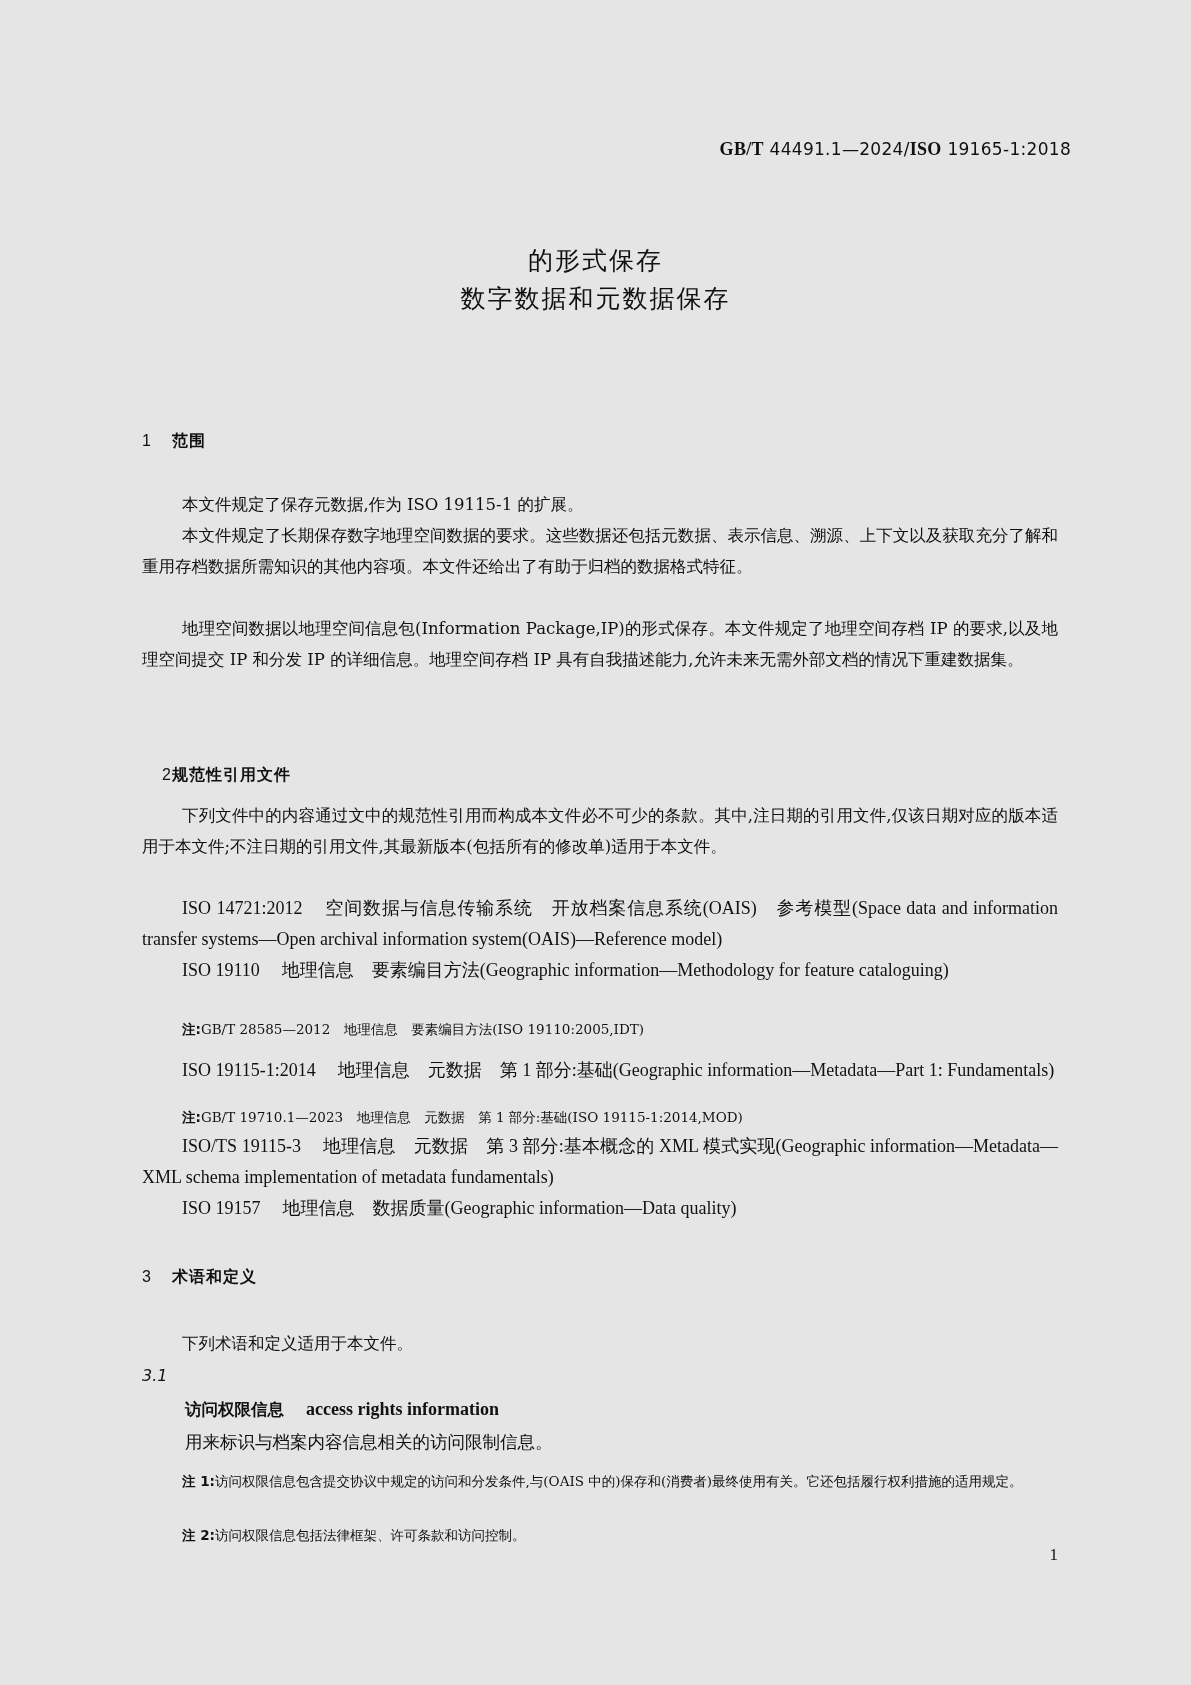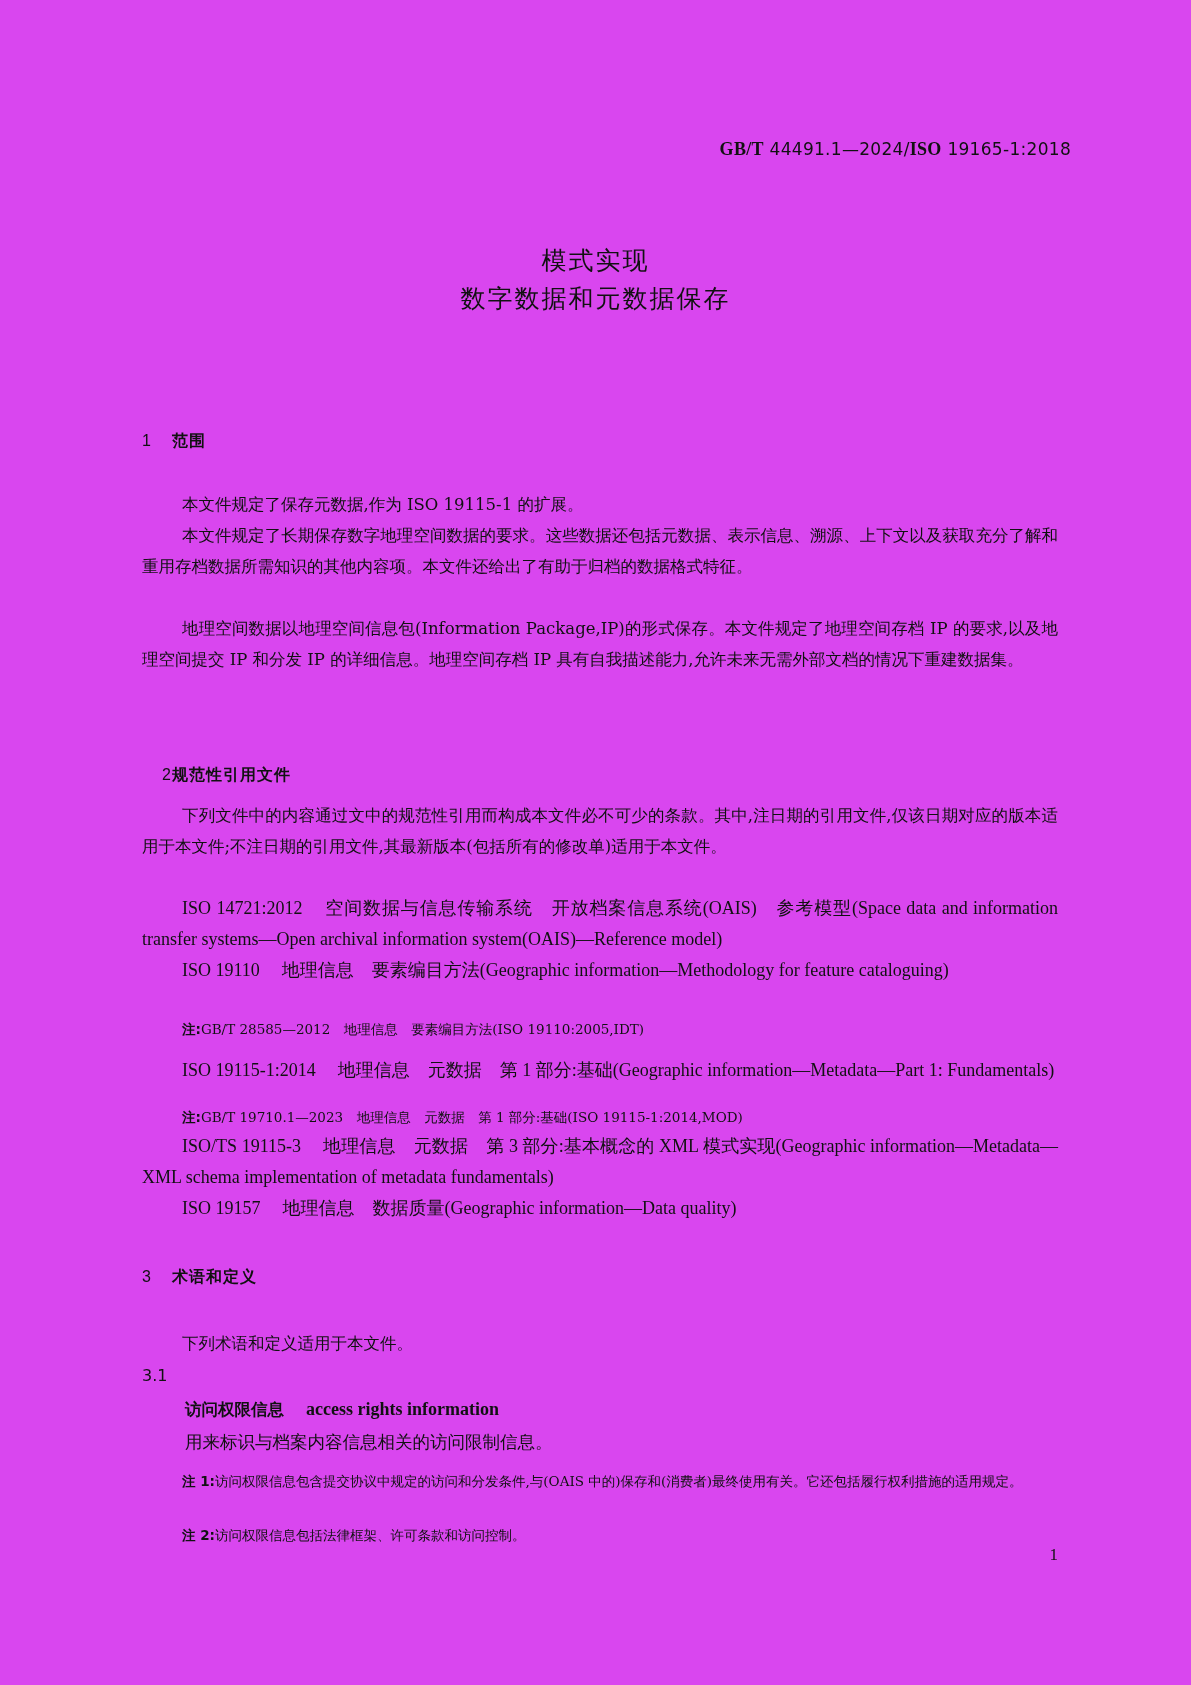--- a/index.html
+++ b/index.html
@@ -1,48 +1,48 @@
 <!DOCTYPE html>
 <html><head>
 <meta charset="utf-8">
 <style>
   html, body { margin: 0; padding: 0; background: #ffffff; }
   body { width: 1191px; height: 1685px; position: relative; overflow: hidden; color: #111; }
-  .page { position: absolute; left: 0; top: 0; width: 1191px; height: 1685px; background: #d946ef; }
+  .page { position: absolute; left: 0; top: 0; width: 1191px; height: 1685px; background: #e5e5e5; }
   .std-code { position: absolute; right: 120px; top: 139px; font-family: "DejaVu Sans", sans-serif; font-size: 17px; letter-spacing: 0.3px; }
   .std-code .b { font-family: "Liberation Serif", serif; font-weight: bold; font-size: 18px; }
   .title { position: absolute; left: 0; width: 1191px; text-align: center; font-family: "DejaVu Sans", sans-serif; font-size: 25px; letter-spacing: 2px; }
   .h { position: absolute; left: 142px; font-family: Liberation Sans, sans-serif; font-weight: bold; font-size: 16px; letter-spacing: 1px; }
   .h .num { display: inline-block; width: 30px; font-weight: normal; }
   .p { position: absolute; left: 142px; width: 916px; font-family: "DejaVu Serif", serif; font-size: 16.5px; line-height: 31px; text-align: justify; }
   .p.ind { text-indent: 40px; }
   .ref { position: absolute; left: 142px; width: 916px; font-family: "Liberation Serif", "DejaVu Serif", serif; font-size: 18px; line-height: 31px; text-align: justify; text-indent: 40px; }
   .note { position: absolute; left: 182px; width: 880px; font-family: "DejaVu Serif", serif; font-size: 13.5px; line-height: 24px; }
   .note .lbl { font-family: "DejaVu Sans", sans-serif; font-weight: bold; }
   .note.hang { padding-left: 46px; text-indent: -46px; width: 834px; }
-  .term-num { position: absolute; left: 142px; font-family: "DejaVu Sans", sans-serif; font-size: 16px; }
+  .term-num { position: absolute; left: 142px; font-family: "DejaVu Sans", sans-serif; font-size: 16px; font-style: italic; }
   .term { position: absolute; left: 185px; font-size: 16.5px; }
   .term .zh { font-family: "DejaVu Sans", sans-serif; font-weight: bold; }
   .term .en { font-family: "Liberation Serif", serif; font-weight: bold; font-size: 18px; margin-left: 22px; }
   .defn { position: absolute; left: 185px; font-family: "DejaVu Serif", serif; font-size: 17.5px; }
   .page-num { position: absolute; right: 133px; top: 1545px; font-family: "Liberation Serif", serif; font-size: 17px; }
   .gap { display: inline-block; width: 22px; }
 </style>
 </head>
 <body>
 
 <div class="page">
 
   <div class="std-code">
     <span class="b">GB/T</span>
     <span>44491.1—2024/</span><span class="b">ISO</span>
     <span>19165-1:2018</span>
   </div>
 
-  <div class="title" style="top:244px;">模式实现</div>
+  <div class="title" style="top:244px;">的形式保存</div>
   <div class="title" style="top:282px;">数字数据和元数据保存</div>
 
   <div class="h" style="top:431px;">
     <span class="num">1</span><span>范围</span>
   </div>
   <div class="p ind" style="top:489px;">本文件规定了保存元数据,作为 ISO 19115-1 的扩展。</div>
   <div class="p ind" style="top:520px;">本文件规定了长期保存数字地理空间数据的要求。这些数据还包括元数据、表示信息、溯源、上下文以及获取充分了解和重用存档数据所需知识的其他内容项。本文件还给出了有助于归档的数据格式特征。</div>
   <div class="p ind" style="top:613px;">地理空间数据以地理空间信息包(Information Package,IP)的形式保存。本文件规定了地理空间存档 IP 的要求,以及地理空间提交 IP 和分发 IP 的详细信息。地理空间存档 IP 具有自我描述能力,允许未来无需外部文档的情况下重建数据集。</div>
 
   <div class="h" style="top:765px;text-align:right;">

